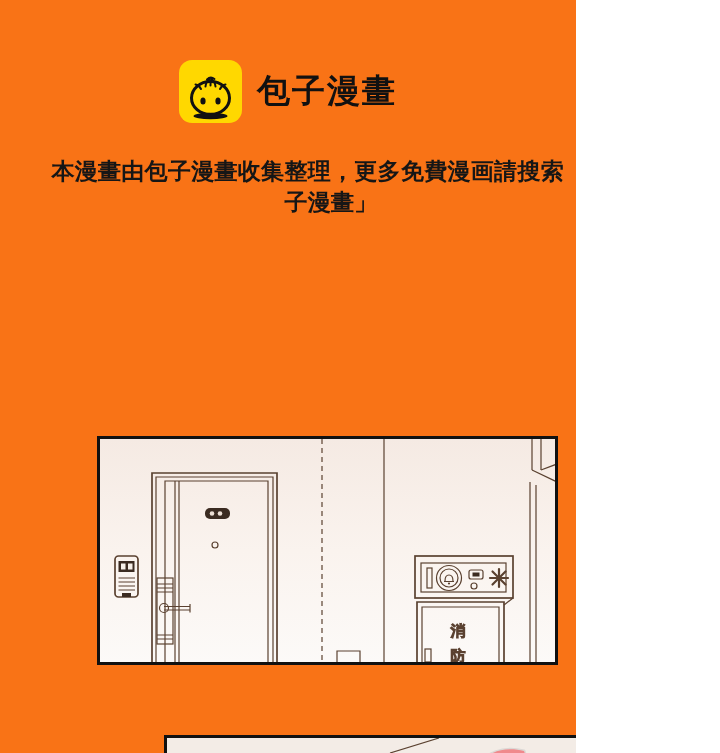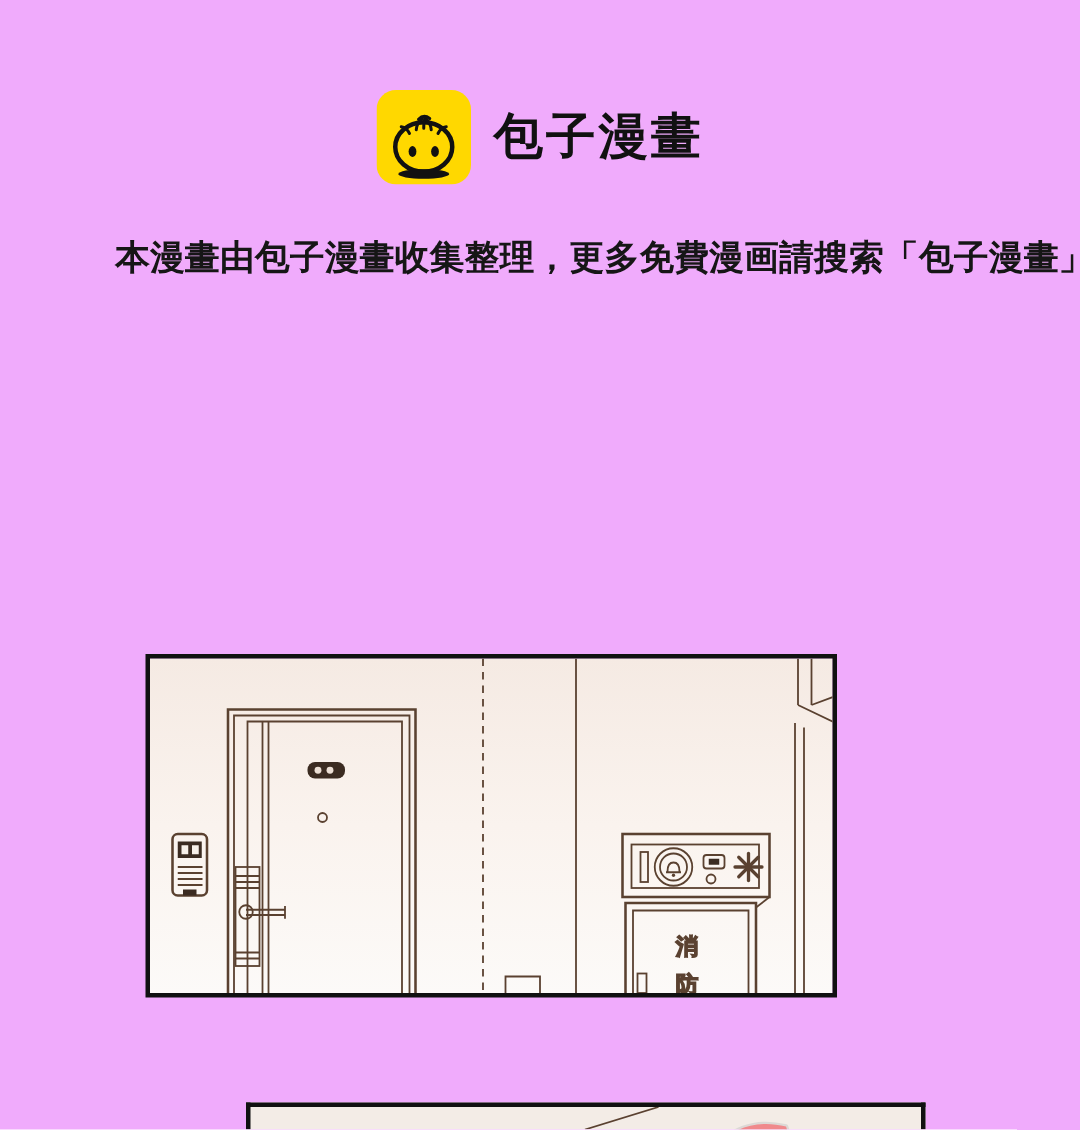--- a/index.html
+++ b/index.html
@@ -1,16 +1,16 @@
 <!DOCTYPE html>
 <html><head>
 <meta charset="utf-8">
 <style>
   html,body{margin:0;padding:0;background:#ffffff;}
-  .screen{position:relative;width:720px;height:753px;overflow:hidden;background:#f0abfc;
+  .screen{position:relative;width:576px;height:753px;overflow:hidden;background:#f97316;
           font-family:"Liberation Sans", sans-serif;color:#111;}
 
   
   .brand-row{position:absolute;top:60px;left:0;width:100%;display:flex;
              justify-content:center;align-items:center;gap:15px;}
   .brand-icon{width:63px;height:63px;display:block;}
   .brand-name{font-size:33px;font-weight:bold;letter-spacing:2px;color:#111;}
   .notice{position:absolute;top:156px;left:0;width:100%;text-align:center;
           font-size:23px;font-weight:600;letter-spacing:.3px;color:#161616;padding-left:43px;}
 

